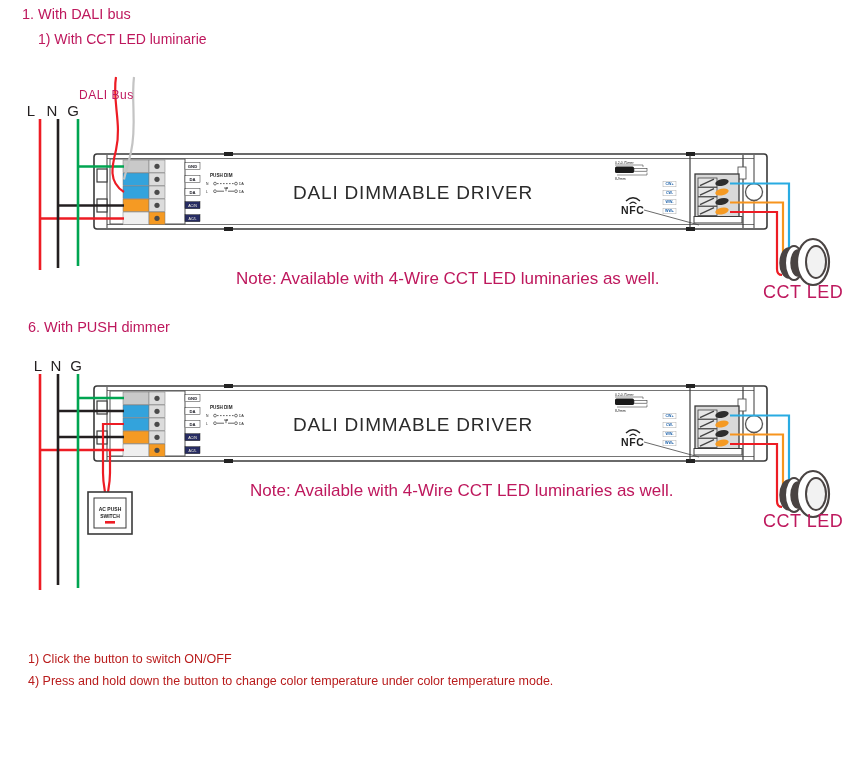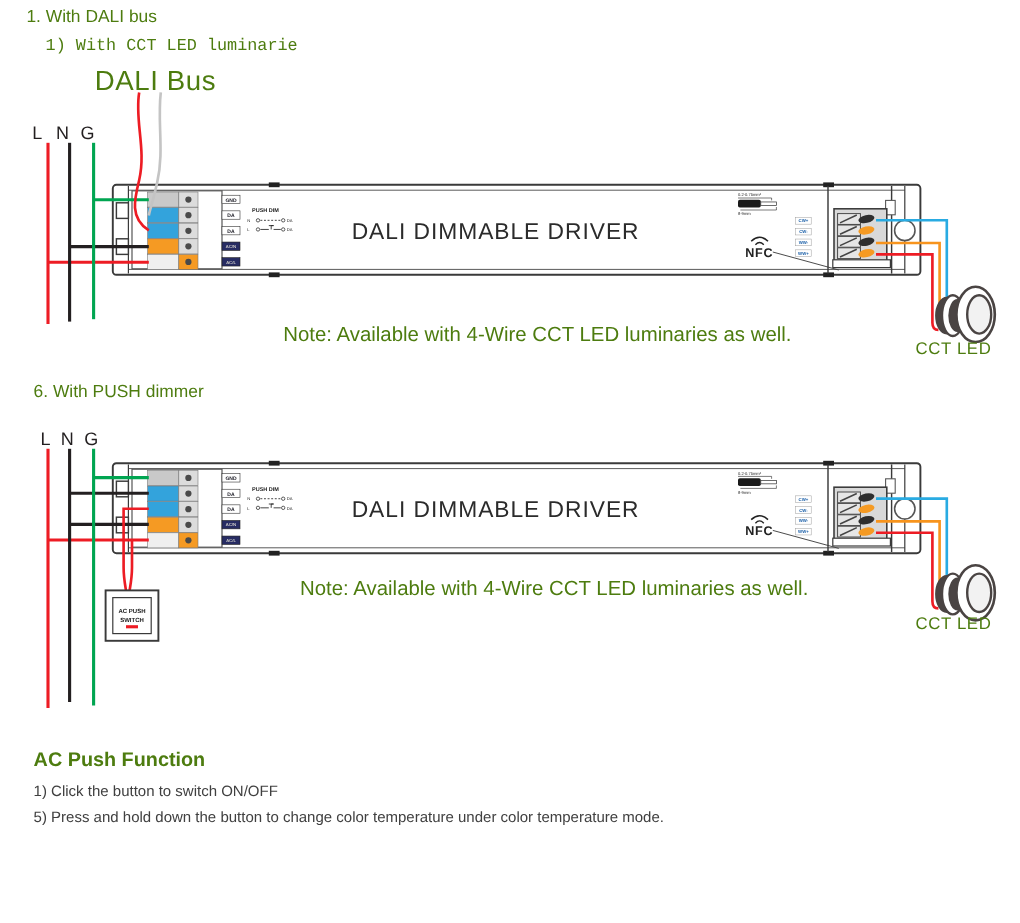--- a/index.html
+++ b/index.html
@@ -1,27 +1,27 @@
 <!DOCTYPE html>
 <html><head>
 <meta charset="utf-8">
 <style>
   html,body{margin:0;padding:0;background:#fff;}
   .canvas{position:relative;width:850px;height:769px;background:#fff;overflow:hidden;
           font-family:"Liberation Sans",sans-serif;color:#231f20;}
   .art{position:absolute;left:0;top:0;}
-  .t{position:absolute;color:#4d7c0f;white-space:nowrap;font-family:"Liberation Sans",sans-serif;text-align:center;}
+  .t{position:absolute;color:#be185d;white-space:nowrap;font-family:"Liberation Sans",sans-serif;text-align:center;}
   .h1{font-size:14.5px;}
-  .h2{font-size:14px;font-family:Liberation Mono, monospace;}
-  .dali{font-size:23px;letter-spacing:.5px;}
+  .h2{font-size:14px;}
+  .dali{font-size:12px;letter-spacing:.5px;margin-top:34px;}
   .note{font-size:17px;}
-  .cct{font-size:14px;letter-spacing:.5px;}
+  .cct{font-size:18px;letter-spacing:.5px;}
   .acpf-h{font-size:16.5px;font-weight:bold;}
   .items{position:absolute;left:28px;top:648px;width:806px;font-size:12.5px;
-         line-height:22.4px;color:#404040;}
+         line-height:22.4px;color:#b91c1c;}
   .items div{white-space:normal;}
   .drv-title{font-size:19px;fill:#2b2b2b;letter-spacing:.8px;font-family:"Liberation Sans",sans-serif;}
   .chipT{font-size:4.2px;font-weight:bold;fill:#14141e;font-family:"Liberation Sans",sans-serif;}
   .chipTd{font-size:3.6px;fill:#fffbe6;font-family:"Liberation Sans",sans-serif;}
   .outT{font-size:3.6px;fill:#1a5fa8;font-weight:bold;font-family:"Liberation Sans",sans-serif;}
   .tiny2{font-size:3.4px;fill:#222;font-family:"Liberation Sans",sans-serif;}
   .pdT{font-size:4.6px;font-weight:bold;fill:#222;font-family:"Liberation Sans",sans-serif;}
   .nfcT{font-size:10.5px;font-weight:bold;fill:#222;letter-spacing:.6px;font-family:"Liberation Sans",sans-serif;}
   .mainsT{font-size:15px;fill:#231f20;font-family:"Liberation Sans",sans-serif;}
   .swT{font-size:5px;font-weight:bold;fill:#222;font-family:"Liberation Sans",sans-serif;}
@@ -231,19 +231,18 @@
 <div class="t h1" style="left:22px;top:6px;">1. With DALI bus</div>
 <div class="t h2" style="left:38px;top:31px;">1) With CCT LED luminarie</div>
 <div class="t dali" style="left:79px;top:54px;">DALI Bus</div>
 <div class="t note" style="left:236px;top:269px;">Note: Available with 4-Wire CCT LED luminaries as well.</div>
 <div class="t cct" style="left:763px;top:282px;">CCT LED</div>
 
 <div class="t h1" style="left:28px;top:319px;">6. With PUSH dimmer</div>
 <div class="t note" style="left:250px;top:481px;">Note: Available with 4-Wire CCT LED luminaries as well.</div>
 <div class="t cct" style="left:763px;top:511px;">CCT LED</div>
 
-<div class="t acpf-h" style="left:28px;top:624px;">AC Push Function</div>
 <div class="items">
   <div>1) Click the button to switch ON/OFF</div>
-  <div>5) Press and hold down the button to change color temperature under color temperature mode.</div>
+  <div>4) Press and hold down the button to change color temperature under color temperature mode.</div>
 </div>
 
 </div>
 
 </body></html>

